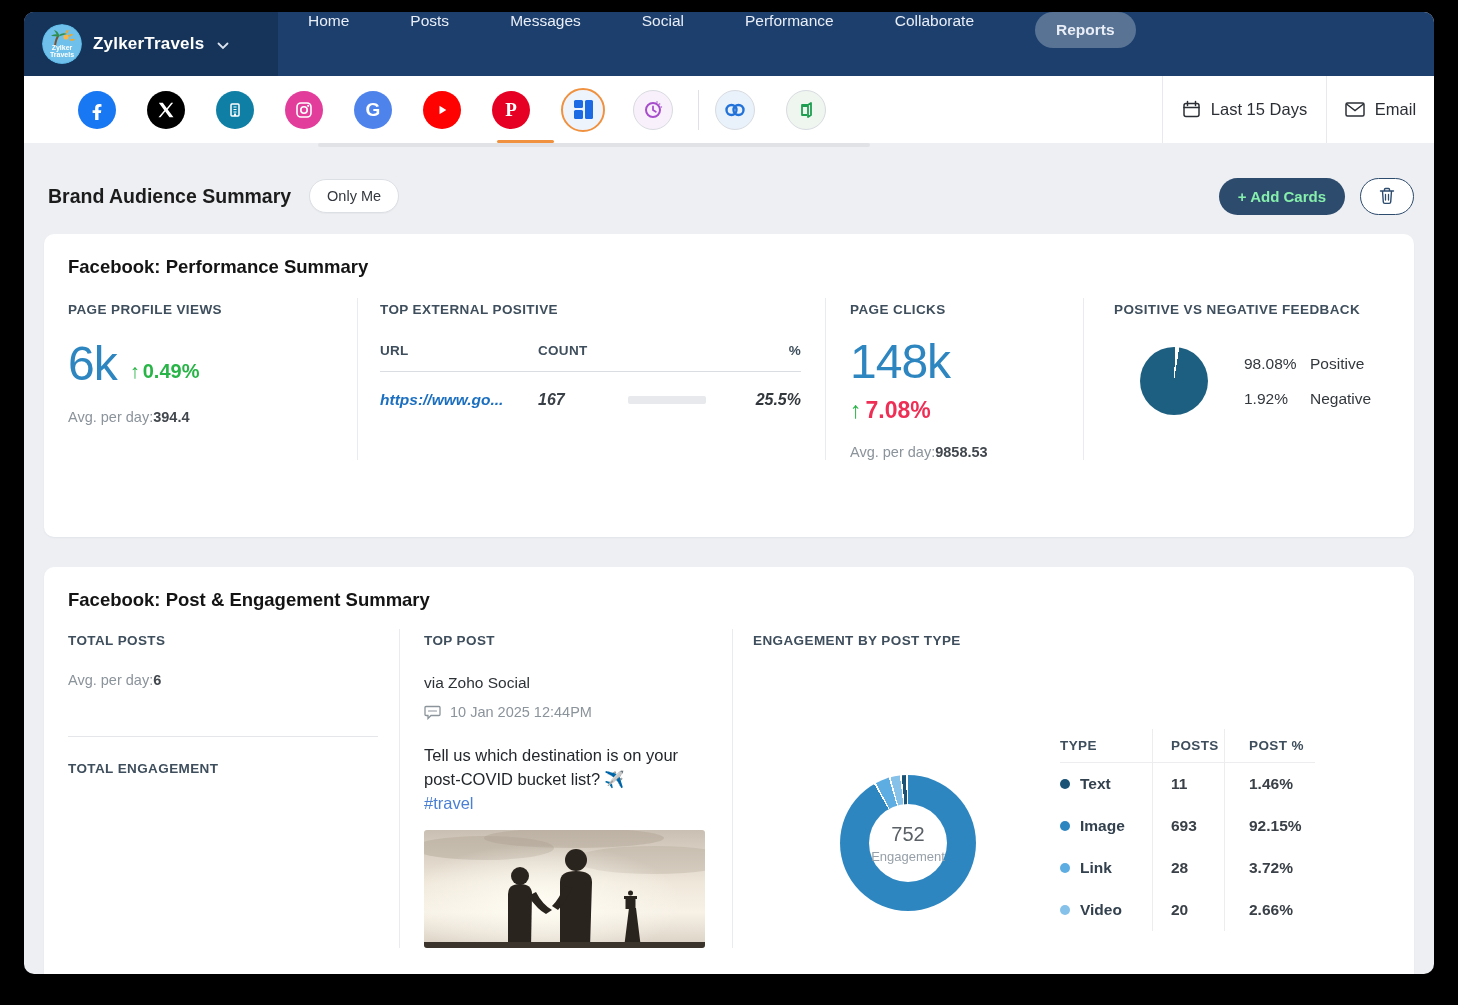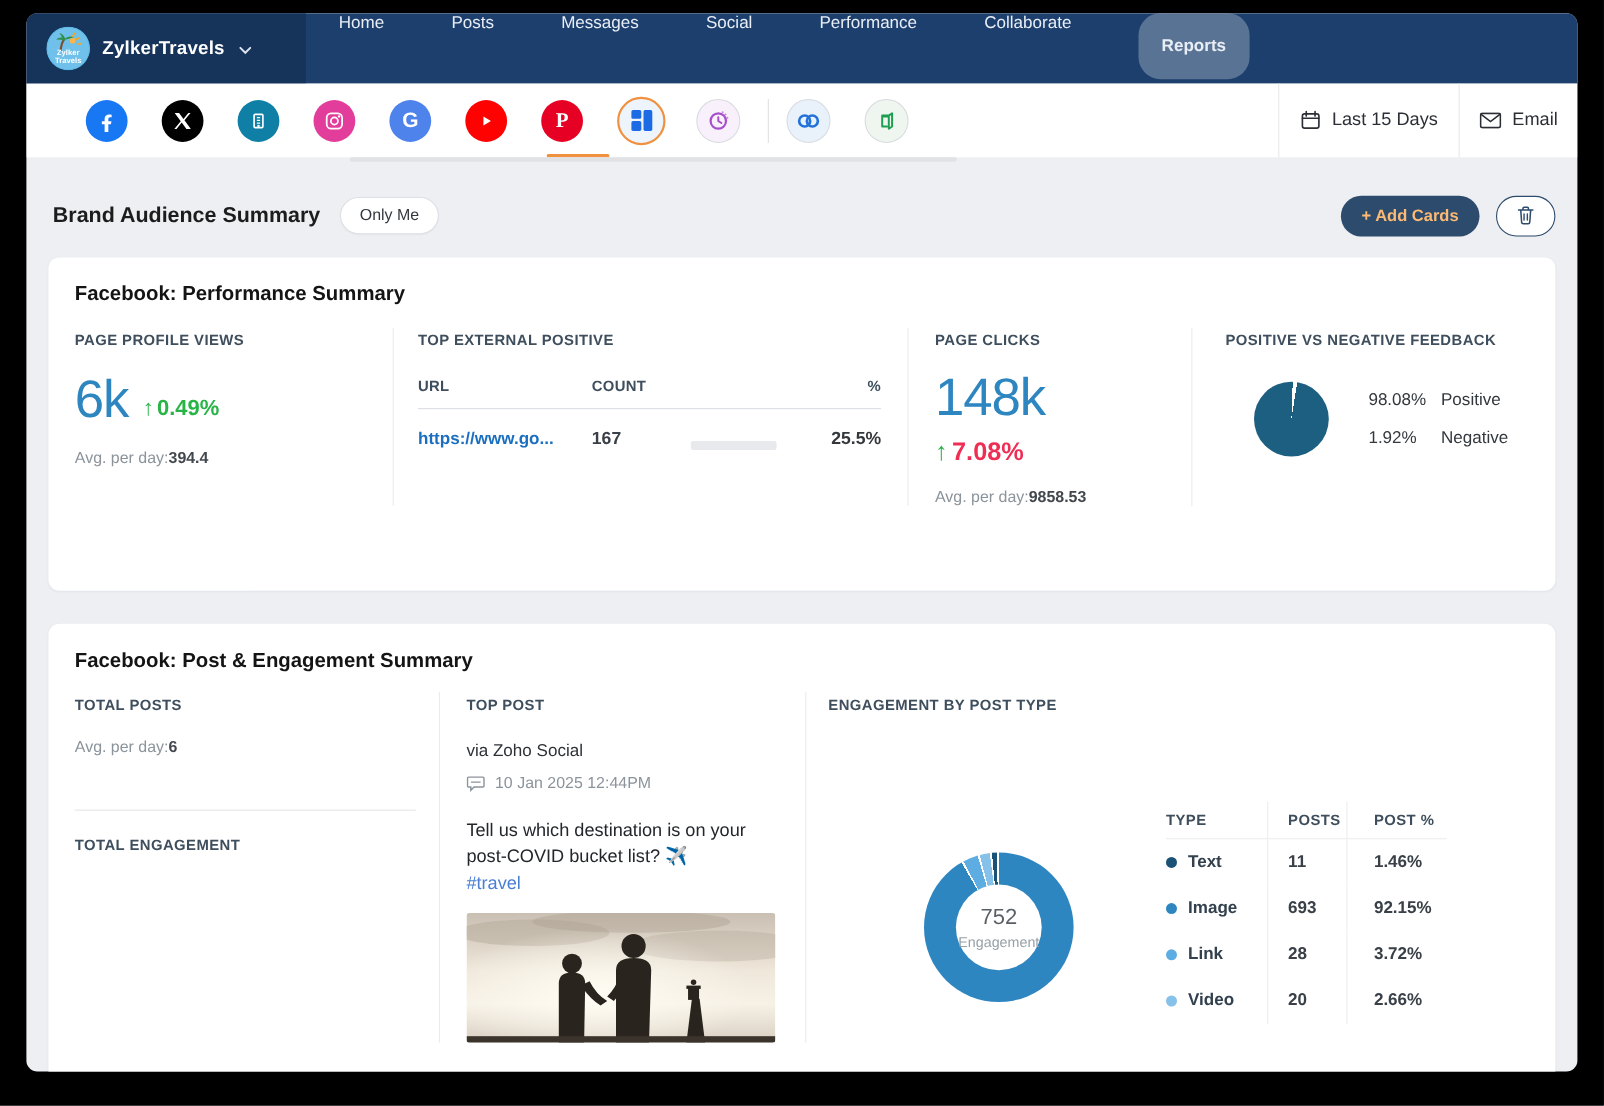--- a/index.html
+++ b/index.html
@@ -9,21 +9,21 @@
             background:#edeff3; border-radius:10px; overflow:hidden; }
 
   
   .navbar { height:64px; background:#1c3f6d; display:flex; align-items:stretch; }
   .brand { background:#16345a; width:254px; display:flex; align-items:center; padding-left:18px; gap:11px; flex-shrink:0; }
   .brand-logo { width:40px; height:40px; border-radius:50%; overflow:hidden; flex-shrink:0; }
   .brand-name { color:#fff; font-size:17px; font-weight:700; letter-spacing:.2px; }
   .brand-chev { color:#dbe3ee; font-size:13px; margin-left:2px; margin-top:3px; }
   .nav-items { display:flex; align-items:flex-start; gap:61px; margin-left:30px; }
   .nav-item { color:#e9eef6; font-size:15.5px; font-weight:400; cursor:pointer; white-space:nowrap; }
-  .nav-item.active { background:rgba(255,255,255,.27); padding:21px 21px; border-radius:20px; font-weight:600; }
+  .nav-item.active { background:rgba(255,255,255,.27); padding:9px 21px; border-radius:20px; font-weight:600; }
 
   
   .icons-row { height:67px; background:#fff; display:flex; align-items:center; padding-left:54px; position:relative; }
   .chan { width:38px; height:38px; border-radius:50%; display:flex; align-items:center; justify-content:center;
           margin-right:31px; flex-shrink:0; position:relative; }
   .chan.ring { width:40px; height:40px; border:1px solid #d8dbe0; }
   .chan.sel { width:44px; height:44px; border:2.5px solid #f0913f; background:#eef4fc; margin-right:28px; }
   .underline { position:absolute; left:473px; bottom:0; width:57px; height:3.5px; background:#f0913f; border-radius:2px; }
   .vdiv { width:1px; height:40px; background:#dfe1e4; margin:0 16px 0 -6px; }
   .row-right { margin-left:auto; display:flex; height:100%; }
@@ -39,21 +39,21 @@
   
   .scroll-strip { position:absolute; left:294px; top:131px; width:552px; height:4px; background:#e0e2e6; border-radius:2px; }
 
   
   .content { padding:0 20px; position:relative; }
   .page-head { display:flex; align-items:center; margin-top:33px; height:40px; }
   .page-title { font-size:19.5px; font-weight:600; color:#1c1c1c; margin-left:4px; }
   .pill-light { margin-left:18px; background:#fff; border:1px solid #dcdfe4; border-radius:17px; padding:8px 17px;
                 font-size:14.5px; color:#33383e; cursor:pointer; box-shadow:0 1px 1px rgba(0,0,0,.03); }
   .head-right { margin-left:auto; display:flex; align-items:center; gap:15px; }
-  .btn-navy { background:#2d4b6d; color:#fdba74; border-radius:19px; padding:10px 19px; font-size:15px; font-weight:600; cursor:pointer; }
+  .btn-navy { background:#2d4b6d; color:#86efac; border-radius:19px; padding:10px 19px; font-size:15px; font-weight:600; cursor:pointer; }
   .btn-trash { width:54px; height:37px; border:1.3px solid #2d4b6d; border-radius:19px; background:#fff;
                display:flex; align-items:center; justify-content:center; cursor:pointer; }
 
   .card { background:#fff; border-radius:10px; margin-top:18px; padding:22px 24px; box-shadow:0 1px 2px rgba(20,30,50,.05); }
   .card1 { height:303px; }
   .card2 { height:452px; margin-top:30px; overflow:hidden; }
   .card-title { font-size:18.5px; font-weight:700; color:#141414; }
   .sec-label { font-size:13.5px; font-weight:700; color:#3e4e5c; letter-spacing:.4px; }
 
   .cols { display:flex; margin-top:20px; }
@@ -68,21 +68,21 @@
   .chg .arrow { margin-right:3px; }
   .chg-big { font-size:23px; font-weight:700; margin-top:14px; }
   .chg-big .arrow { color:#28b446; margin-right:4px; }
   .chg-big .val { color:#ef2e55; }
   .avg { font-size:14.5px; color:#8b939b; margin-top:24px; }
   .avg b { color:#41474d; font-weight:700; }
 
   
   .ref-table { margin-top:26px; }
   .ref-head { display:flex; padding-bottom:13px; border-bottom:1px solid #dadde2; }
-  .ref-row { display:flex; align-items:flex-end; margin-top:19px; }
+  .ref-row { display:flex; align-items:center; margin-top:19px;font-style:italic; }
   .rc-url { width:158px; }
   .rc-count { width:90px; }
   .rc-bar { width:110px; display:flex; align-items:center; }
   .rc-pct { flex:1; text-align:right; }
   .ref-head .sec-label { letter-spacing:.3px; }
   .ref-link { color:#1b6fc0; font-weight:700; font-size:15.5px; cursor:pointer; }
   .ref-count { font-size:16px; font-weight:600; color:#3a4047; }
   .bar-track { width:78px; height:8px; background:#e7e9ec; border-radius:2px; overflow:hidden; }
   .bar-fill { height:100%; background:#2471a3; }
   .ref-pct { font-size:16px; font-weight:600; color:#33383d; }

